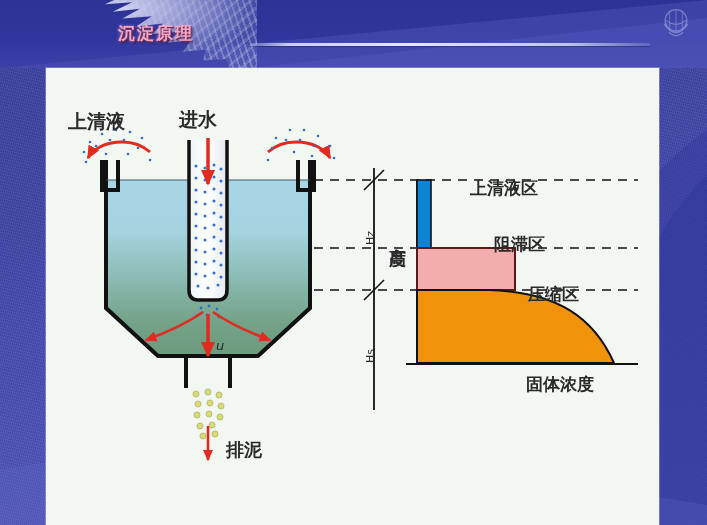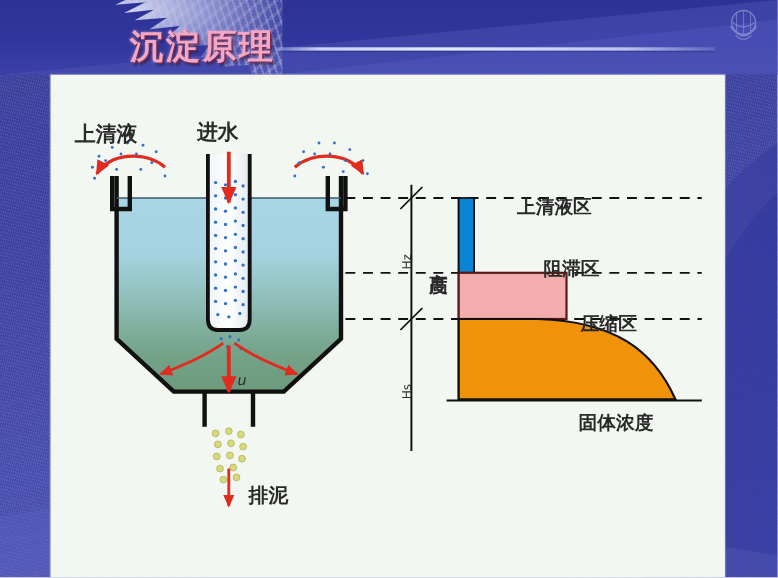--- a/index.html
+++ b/index.html
@@ -38,21 +38,21 @@
       repeating-linear-gradient(72deg, rgba(255,255,255,.30) 0px, rgba(255,255,255,.30) 2px, rgba(140,148,210,.12) 2px, rgba(140,148,210,.12) 6px),
       repeating-linear-gradient(-40deg, rgba(255,255,255,.22) 0px, rgba(255,255,255,.22) 3px, rgba(120,128,200,.10) 3px, rgba(120,128,200,.10) 9px);
     filter: blur(.4px);
     clip-path: polygon(12% 0%,30% 4%,22% 14%,36% 11%,26% 24%,40% 20%,31% 33%,46% 30%,
                        38% 44%,52% 40%,46% 54%,60% 51%,54% 66%,66% 63%,62% 78%,74% 75%,
                        72% 90%,84% 88%,86% 100%,100% 100%,100% 0%);
     opacity: .92;
   }
   #page-title {
     position: absolute; left: 118px; top: 22px;
-    font-size: 31px; font-weight: 700; letter-spacing: 2px;
+    font-size: 17px; font-weight: 700; letter-spacing: 2px;
     color: #f2a7c4;
     text-shadow: 1px 1px 0 #7a2850, 2px 2px 2px rgba(40,10,40,.55), 0 0 3px rgba(255,200,225,.6);
     font-family: "DejaVu Sans", "Liberation Sans", sans-serif;
     white-space: nowrap;
   }
   #title-rule {
     position: absolute; left: 250px; top: 43px; width: 400px; height: 3px;
     background: linear-gradient(90deg, rgba(190,200,255,.25) 0%, #c9d2f5 10%, #e4e9ff 40%, #b9c3ee 80%, rgba(180,190,240,.2) 100%);
     box-shadow: 0 1px 1px rgba(0,0,0,.25);
   }

